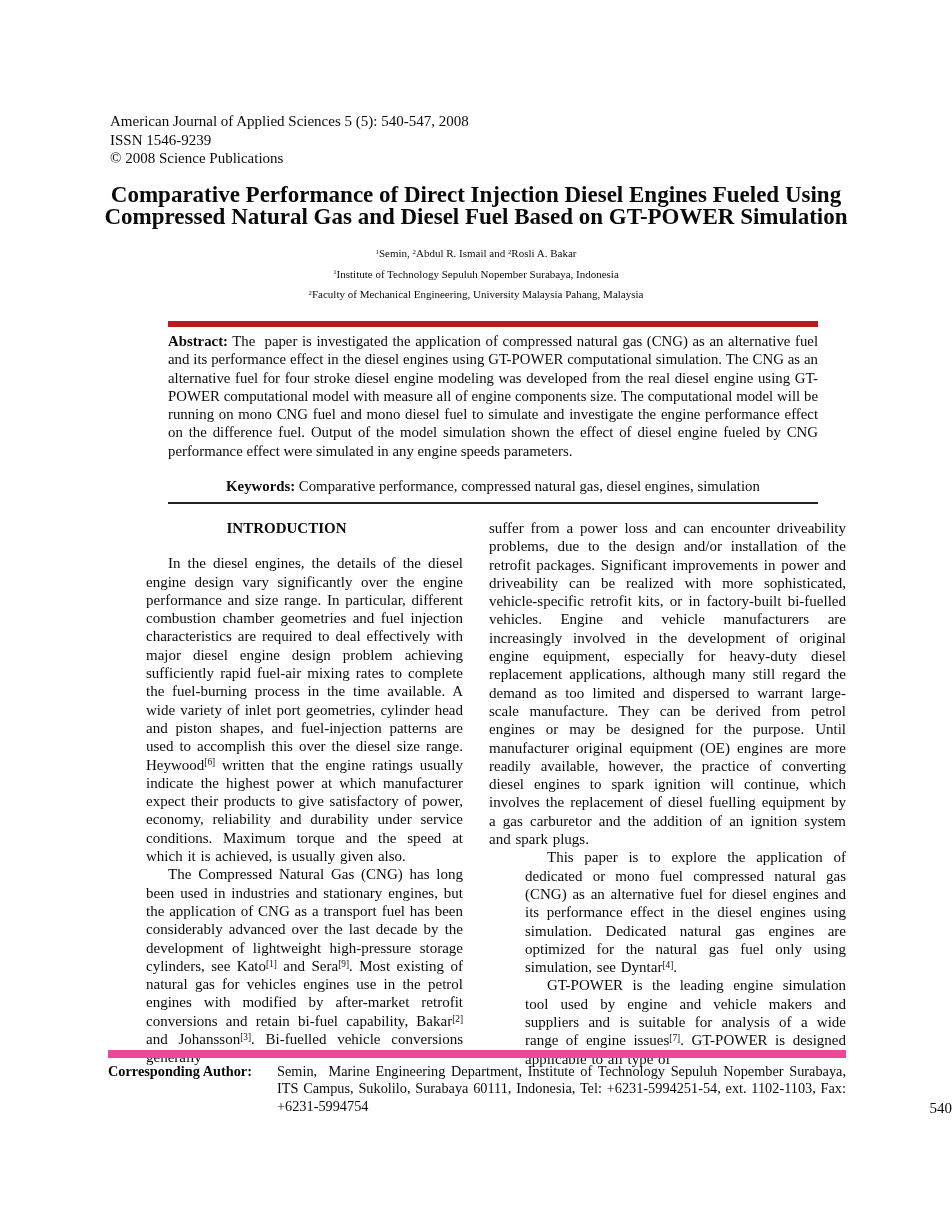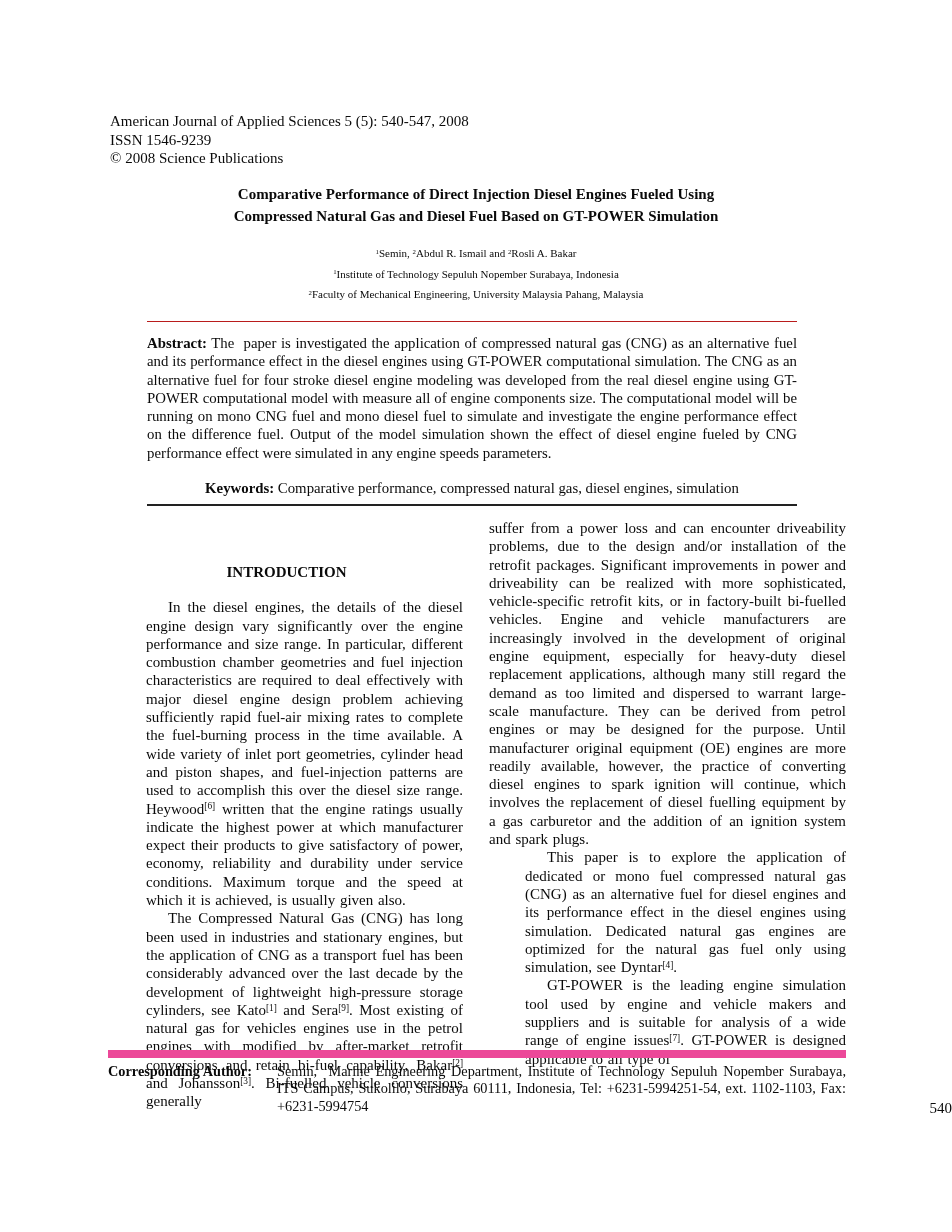--- a/index.html
+++ b/index.html
@@ -20,48 +20,48 @@
   }
   b { font-weight: bold; }
 
   .hdr {
     position: absolute; left: 110px; top: 112px;
     font-size: 15px; line-height: 18.5px;
   }
   .title {
     position: absolute; left: 0; top: 184px; width: 100%;
     text-align: center; font-weight: bold;
-    font-size: 15px; line-height: 21.5px;
+    font-size: 23px; line-height: 21.5px;
   }
   .byline {
     position: absolute; left: 0; top: 243px; width: 100%;
     text-align: center; font-size: 11px; line-height: 20.5px;
   }
   .abstract {
-    position: absolute; left: 147px; top: 321px; width: 650px;
-    border-top: 1px solid #b91c1c;
+    position: absolute; left: 168px; top: 321px; width: 650px;
+    border-top: 6px solid #b91c1c;
     border-bottom: 2px solid #222;
-    padding: 12px 0 7px 0;
+    padding: 5px 0 7px 0;
     font-size: 14.8px; line-height: 18.3px;
     text-align: justify;
   }
   .abstract .keywords { margin-top: 17px; text-align: center; }
   .columns {
     position: absolute; left: 110px; top: 519px; width: 736px;
     display: flex; gap: 26px;
   }
   .col {
     font-size: 15px; line-height: 18.3px;
     text-align: justify; word-spacing: 1px;
   }
   .col-left  { width: 353px; }
   .col-right { width: 357px; }
   .col h2 {
     text-align: center; font-size: 15px; font-weight: bold;
-    margin-bottom: 17px; word-spacing: 0; margin-top: 44px;
+    margin-bottom: 17px; word-spacing: 0;
   }
   .col p.indent { text-indent: 22px; margin-left: 36px; }
   .footer {
     position: absolute; left: 108px; top: 1050px; width: 738px;
     border-top: 8px solid #ec4899;
     padding-top: 5px;
     display: flex;
     font-size: 14.3px; line-height: 17.3px;
   }
   .footer .label { flex: none; width: 169px; font-weight: bold; }

